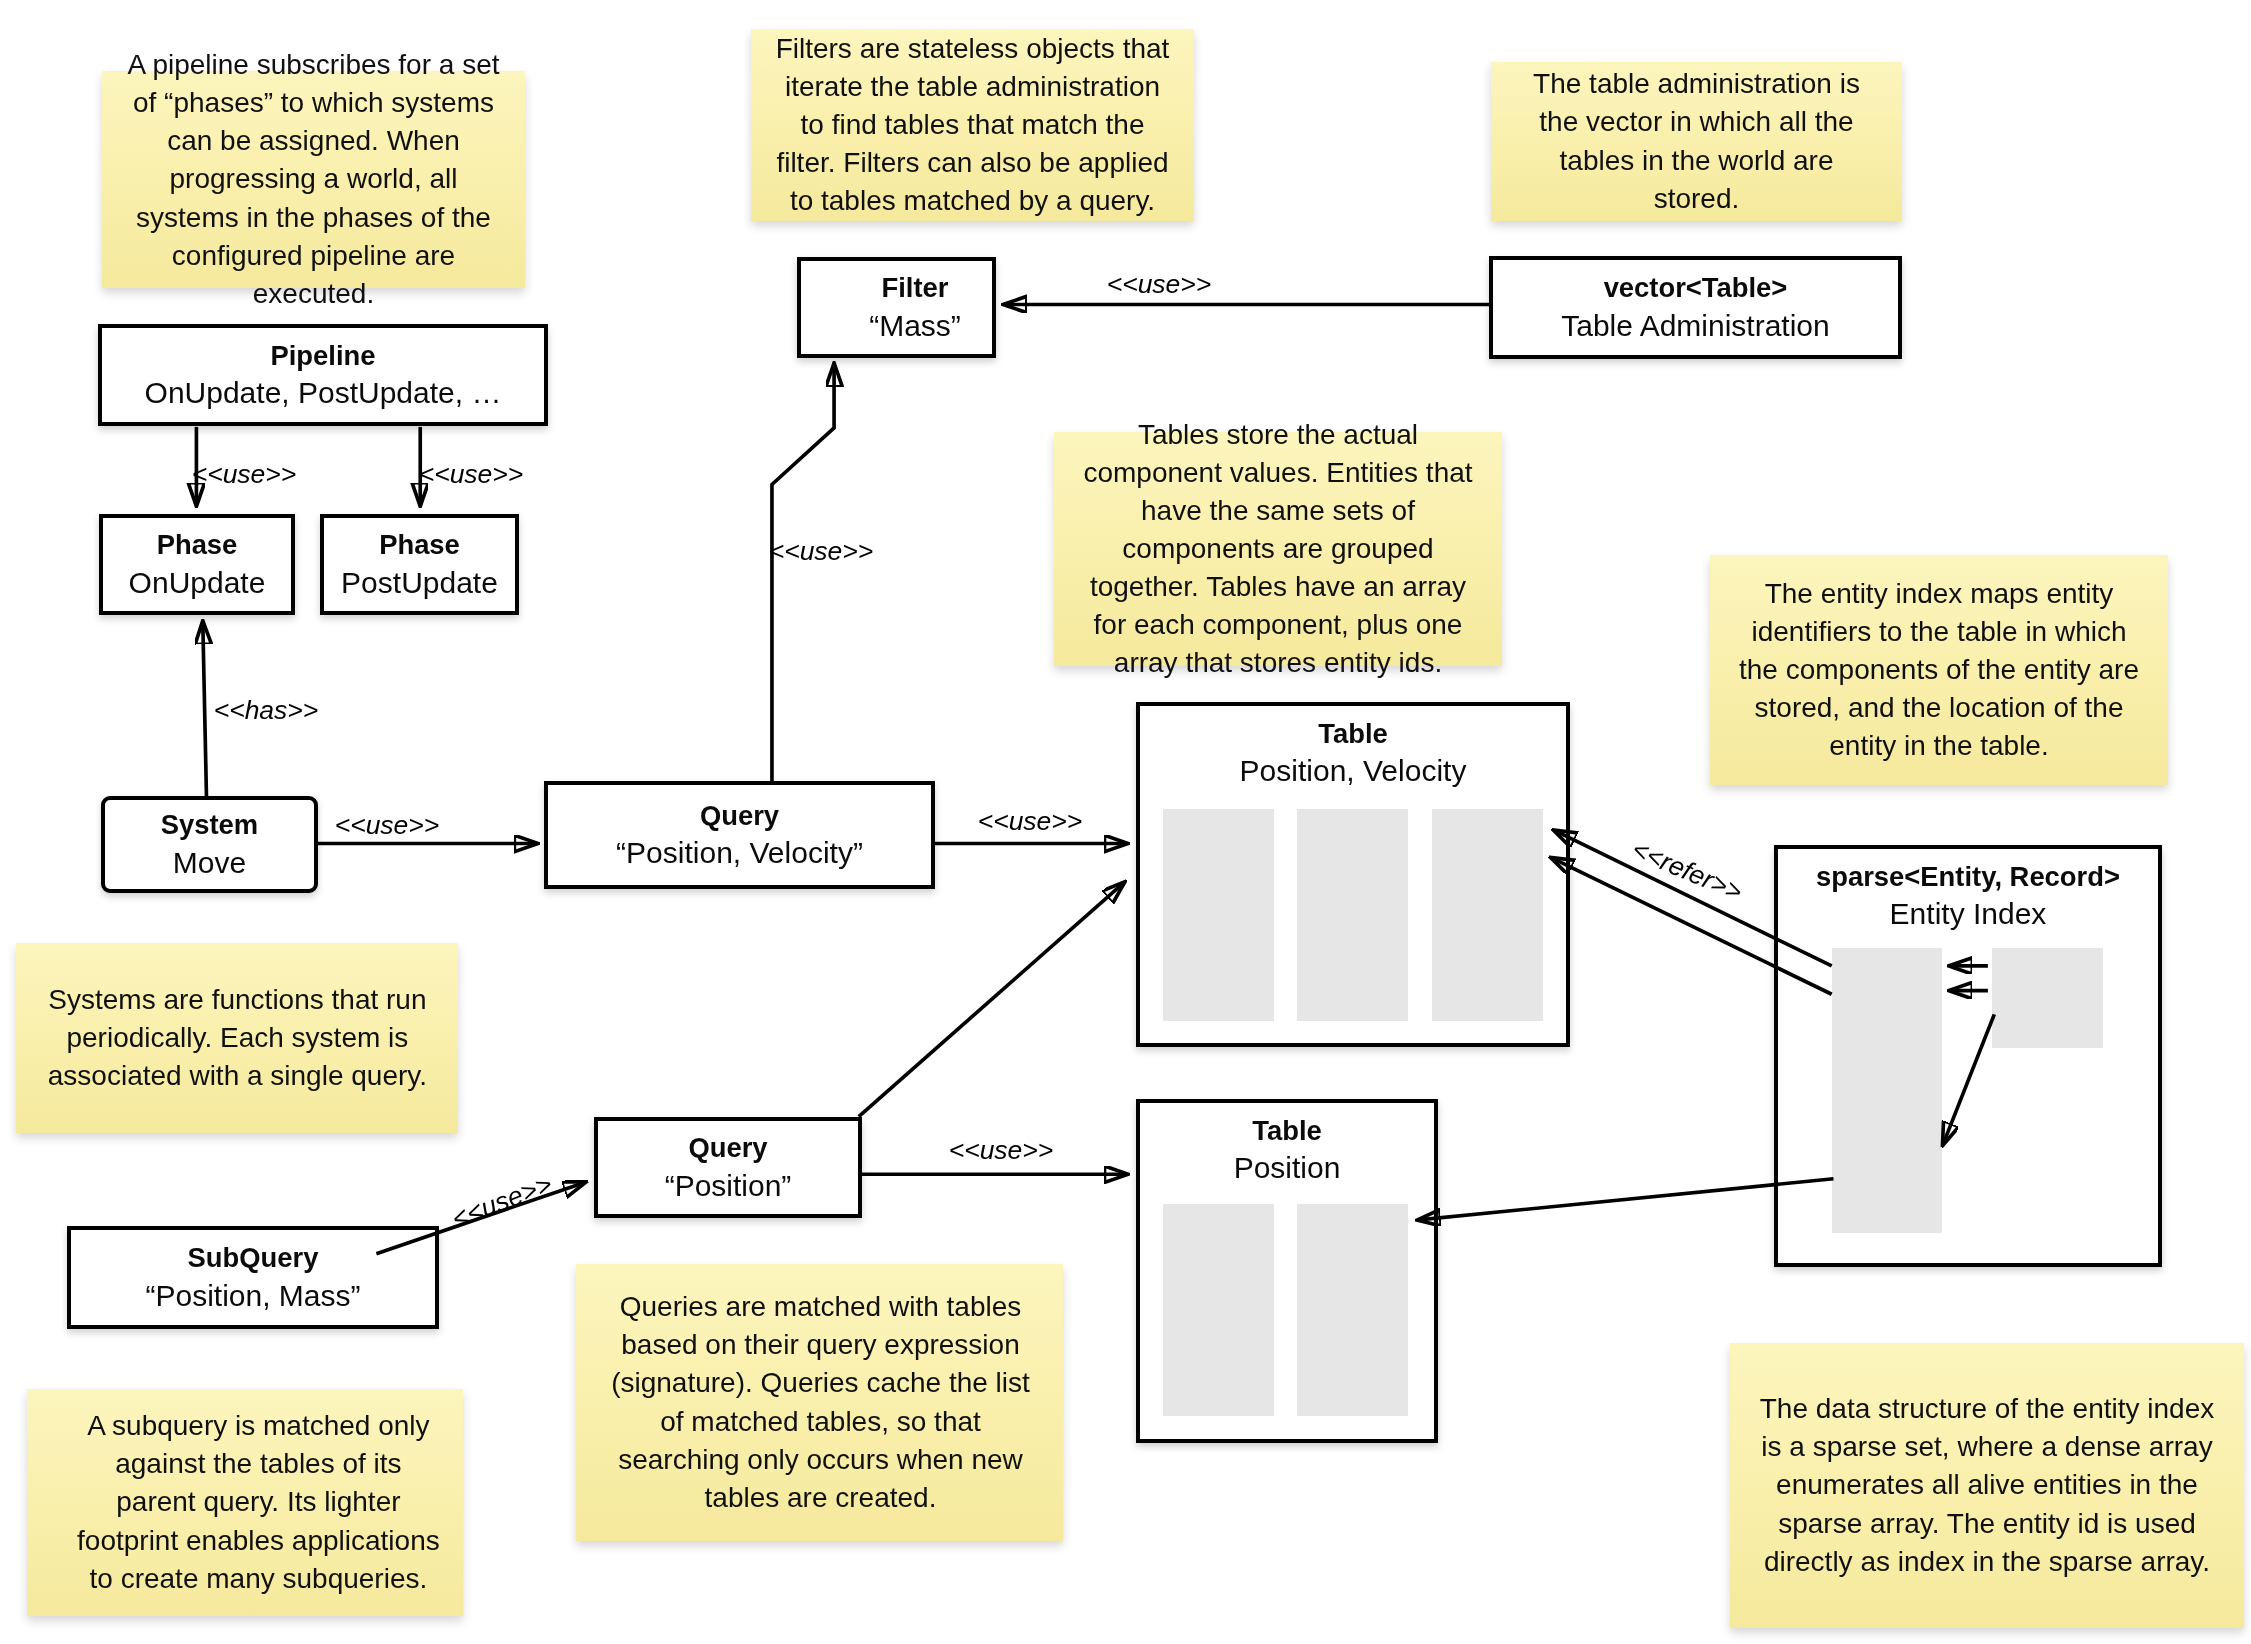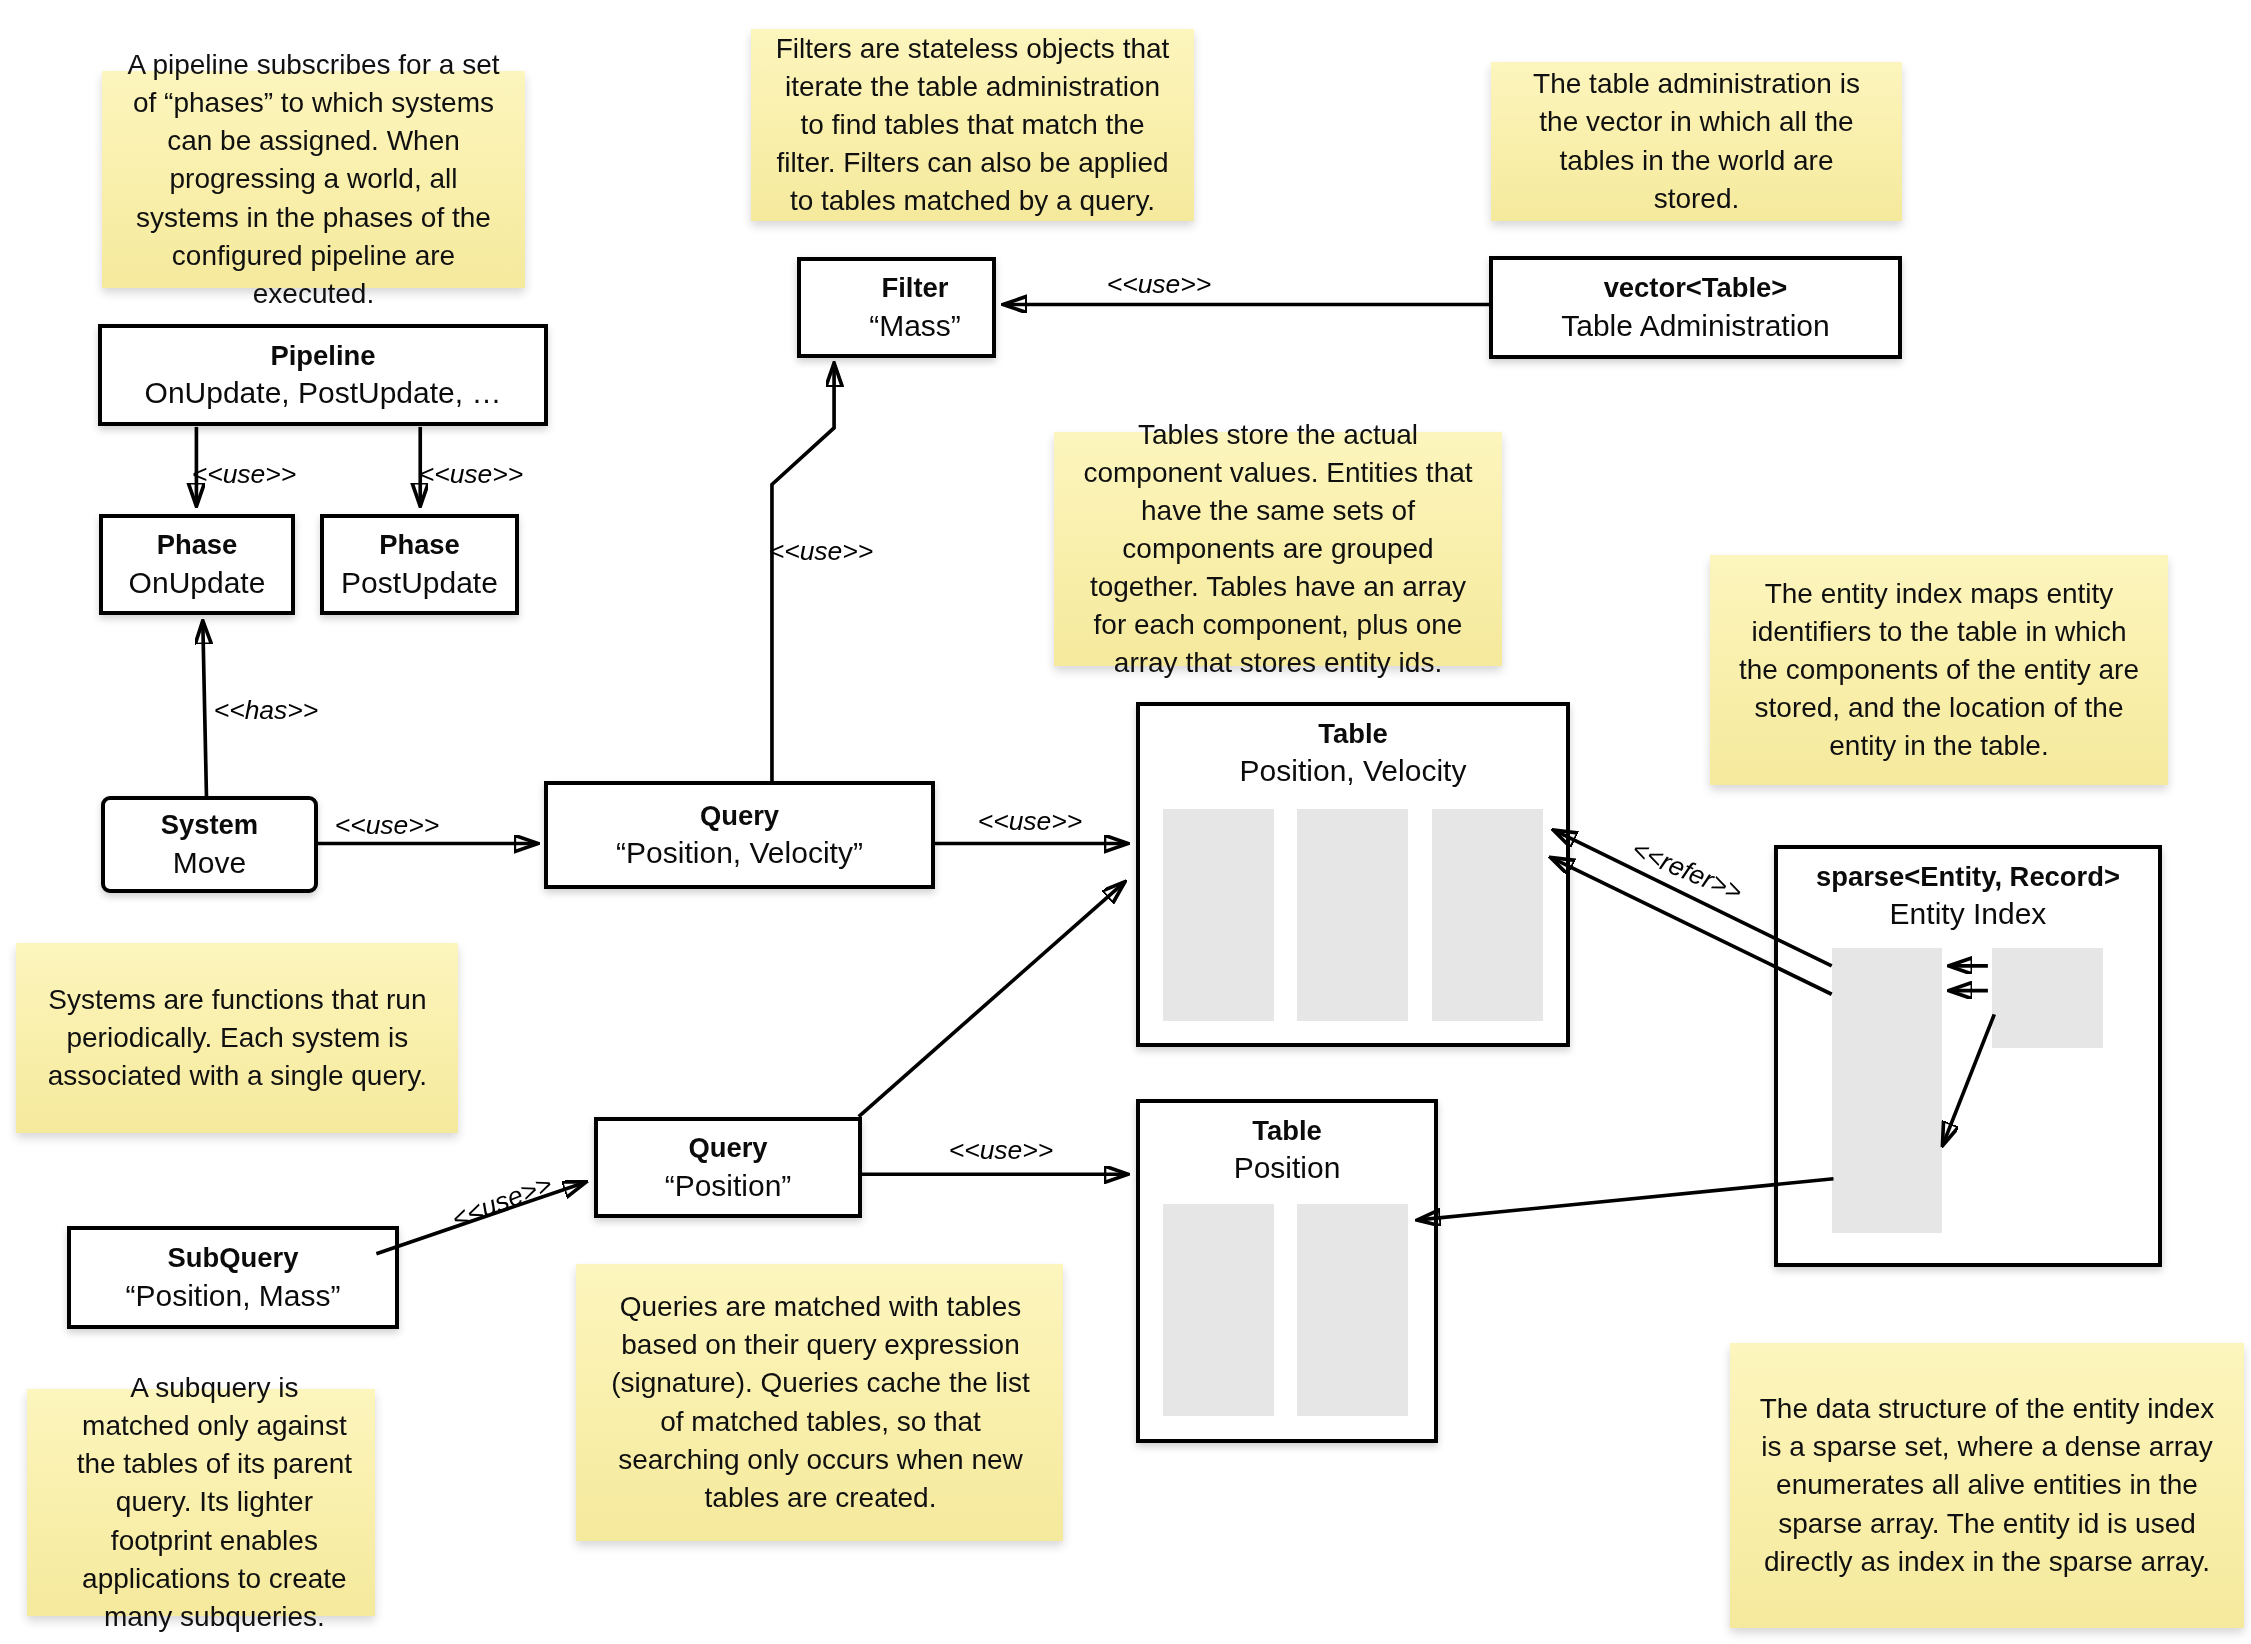--- a/index.html
+++ b/index.html
@@ -15,40 +15,40 @@
     display:flex;align-items:center;justify-content:center;text-align:center;
     font-size:28px;line-height:1.36;padding:14.6px 22px;color:#101010;
   }
   #note-pipeline   {left:102px; top:71px;   width:423px; height:217px;}
   #note-filters    {left:751px; top:29px;   width:443px; height:192px;}
   #note-table-admin{left:1491px;top:62px;   width:411px; height:159px;}
   #note-tables     {left:1054px;top:432px;  width:448px; height:234px;}
   #note-entity-index{left:1710px;top:555px; width:458px; height:230px;}
   #note-systems    {left:16.4px;  top:943px; width:442px; height:190px;}
   #note-queries    {left:576px; top:1264px; width:487px; height:277px;padding-left:24px;}
-  #note-subquery   {left:27.4px;  top:1389px; width:348px; height:227px;padding-left:48px;}
+  #note-subquery   {left:27.4px;  top:1389px; width:436px; height:227px;padding-left:48px;}
   #note-sparse     {left:1730px;top:1343px; width:514px; height:285px;}
   
   .uml{
     position:absolute;box-sizing:border-box;background:#ffffff;border:4.6px solid #000;
     display:flex;flex-direction:column;align-items:center;justify-content:center;
     text-align:center;box-shadow:0 3.7px 7.3px rgba(0,0,0,0.18);
   }
   .uml .st{font-size:27.4px;font-weight:bold;line-height:1.25;}
   .uml .nm{font-size:30px;font-weight:normal;line-height:1.2;margin-top:1.8px;}
   .uml.big{justify-content:flex-start;padding-top:11px;}
   #box-pipeline        {left:98px; top:324px; width:450px; height:102px;}
   #box-phase-onupdate  {left:99px; top:514px; width:196px; height:101px;}
   #box-phase-postupdate{left:320px; top:514px; width:199px; height:101px;}
   #box-filter          {left:797px; top:257px; width:199px; height:101px;padding-left:37px;}
   #box-table-admin     {left:1489px;top:256px; width:413px; height:103px;}
   #box-system-move     {left:101px; top:796px; width:217px; height:97px;border-radius:9px;}
   #box-query-pv        {left:544px; top:781px; width:391px; height:108px;}
   #box-query-pos       {left:594px; top:1117px;width:268px; height:101px;}
-  #box-subquery        {left:67px;  top:1226px;width:332px; height:103px;}
+  #box-subquery        {left:67px;  top:1226px;width:372px; height:103px;}
   #box-table-pv        {left:1136px;top:702px; width:434px; height:345px;}
   #box-table-pos       {left:1136px;top:1099px;width:302px; height:344px;}
   #box-entity-index    {left:1774px;top:845px; width:388px; height:422px;}
   
   .col{position:absolute;background:#e6e6e6;}
   #pv-col1{left:1163px;top:809px;width:111px;height:212px;}
   #pv-col2{left:1297px;top:809px;width:111px;height:212px;}
   #pv-col3{left:1432px;top:809px;width:111px;height:212px;}
   #pos-col1{left:1163px;top:1204px;width:111px;height:212px;}
   #pos-col2{left:1297px;top:1204px;width:111px;height:212px;}

